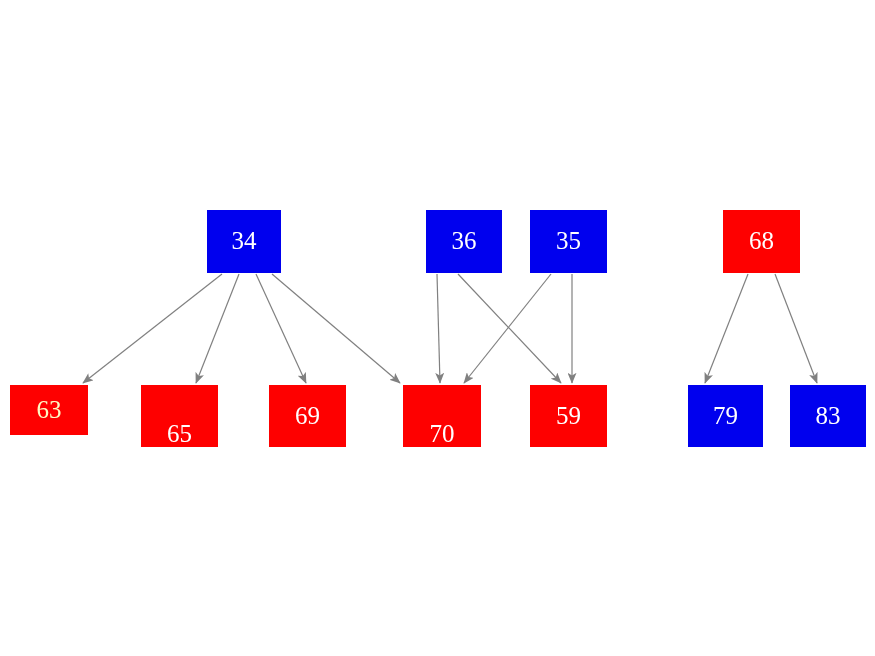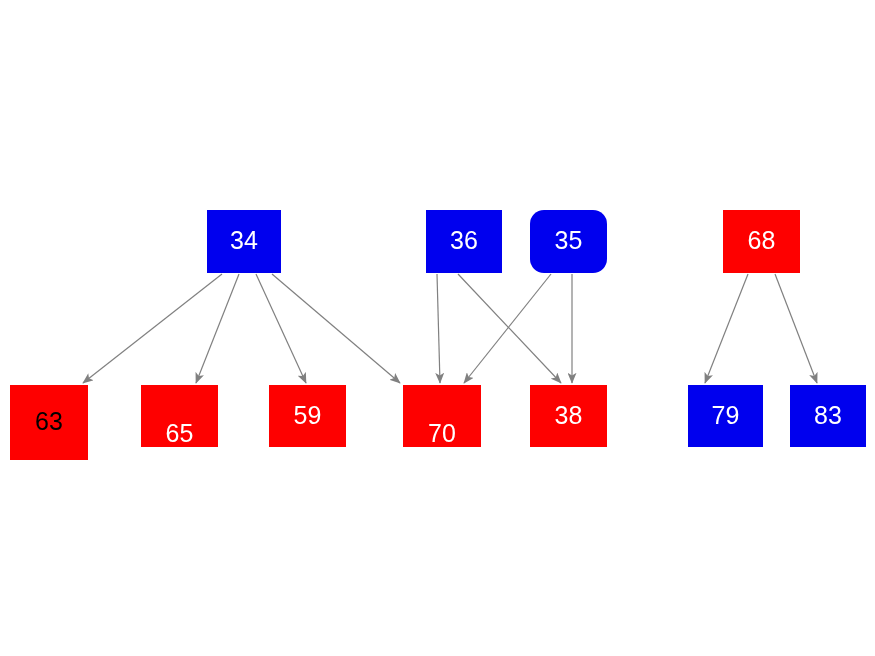--- a/index.html
+++ b/index.html
@@ -25,21 +25,21 @@
     width: 875px;
     height: 656px;
   }
   .node {
     position: absolute;
     box-sizing: border-box;
     display: flex;
     align-items: center;
     justify-content: center;
     color: #ffffff;
-    font-family: Liberation Sans, sans-serif;
+    font-family: Liberation Serif, serif;
     font-size: 25px;
     line-height: 1;
     letter-spacing: 0px;
     user-select: none;
   }
   .node-label {
     display: block;
     transform: translateY(-1px);
   }
 </style>
@@ -68,40 +68,40 @@
       </g>
   </svg>
 
   <div id="nodes">
       <div class="node" style="left: 207px; top: 210px; width: 74px; height: 63px; background: rgb(0, 0, 238); color: rgb(255, 255, 255);">
         <span class="node-label">34</span>
       </div>
       <div class="node" style="left: 426px; top: 210px; width: 76px; height: 63px; background: rgb(0, 0, 238); color: rgb(255, 255, 255);">
         <span class="node-label">36</span>
       </div>
-      <div class="node" style="left: 530px; top: 210px; width: 77px; height: 63px; background: rgb(0, 0, 238); color: rgb(255, 255, 255); border-radius: 14px;">
+      <div class="node" style="left: 530px; top: 210px; width: 77px; height: 63px; background: rgb(0, 0, 238); color: rgb(255, 255, 255);">
         <span class="node-label">35</span>
       </div>
       <div class="node" style="left: 723px; top: 210px; width: 77px; height: 63px; background: rgb(254, 0, 0); color: rgb(255, 255, 255);">
         <span class="node-label">68</span>
       </div>
-      <div class="node" style="left: 10px; top: 385px; width: 78px; height: 75px; background: rgb(254, 0, 0); color: #000000; text-align: right;">
+      <div class="node" style="left: 10px; top: 385px; width: 78px; height: 50px; background: rgb(254, 0, 0); color: #fef9c3; text-align: right;">
         <span class="node-label">63</span>
       </div>
       <div class="node" style="left: 141px; top: 385px; width: 77px; height: 62px; background: rgb(254, 0, 0); color: rgb(255, 255, 255); align-items: flex-end;">
         <span class="node-label">65</span>
       </div>
       <div class="node" style="left: 269px; top: 385px; width: 77px; height: 62px; background: rgb(254, 0, 0); color: rgb(255, 255, 255);">
-        <span class="node-label">59</span>
+        <span class="node-label">69</span>
       </div>
       <div class="node" style="left: 403px; top: 385px; width: 78px; height: 62px; background: rgb(254, 0, 0); color: rgb(255, 255, 255); align-items: flex-end;">
         <span class="node-label">70</span>
       </div>
       <div class="node" style="left: 530px; top: 385px; width: 77px; height: 62px; background: rgb(254, 0, 0); color: rgb(255, 255, 255);">
-        <span class="node-label">38</span>
+        <span class="node-label">59</span>
       </div>
       <div class="node" style="left: 660px; top: 385px; width: 75px; height: 62px; background: rgb(0, 0, 238); color: rgb(255, 255, 255); margin-left: 28px;">
         <span class="node-label">79</span>
       </div>
       <div class="node" style="left: 790px; top: 385px; width: 76px; height: 62px; background: rgb(0, 0, 238); color: rgb(255, 255, 255);">
         <span class="node-label">83</span>
       </div>
     </div>
 
 </div>

